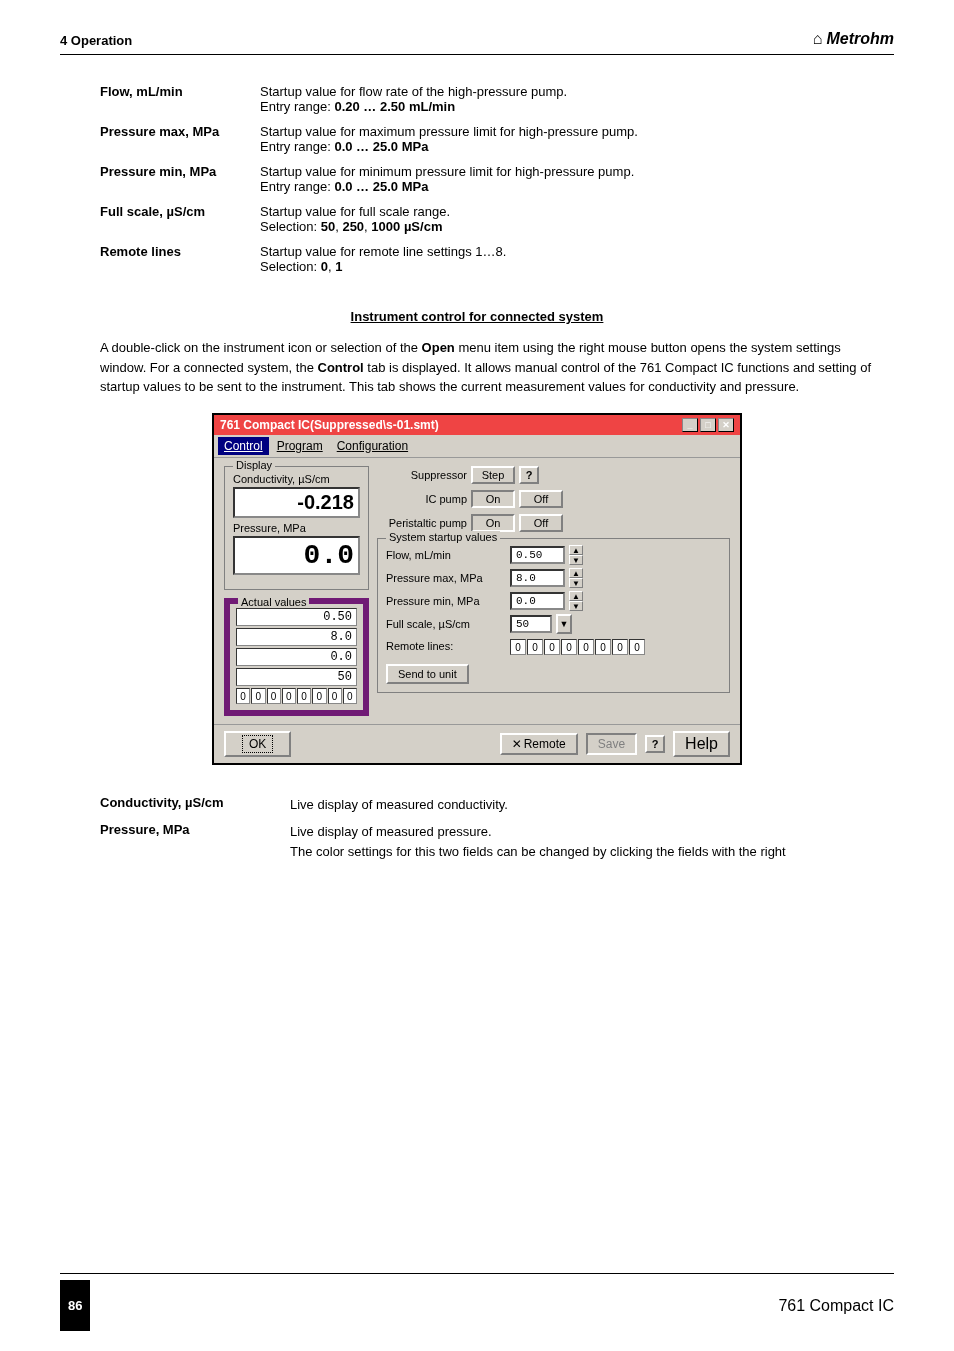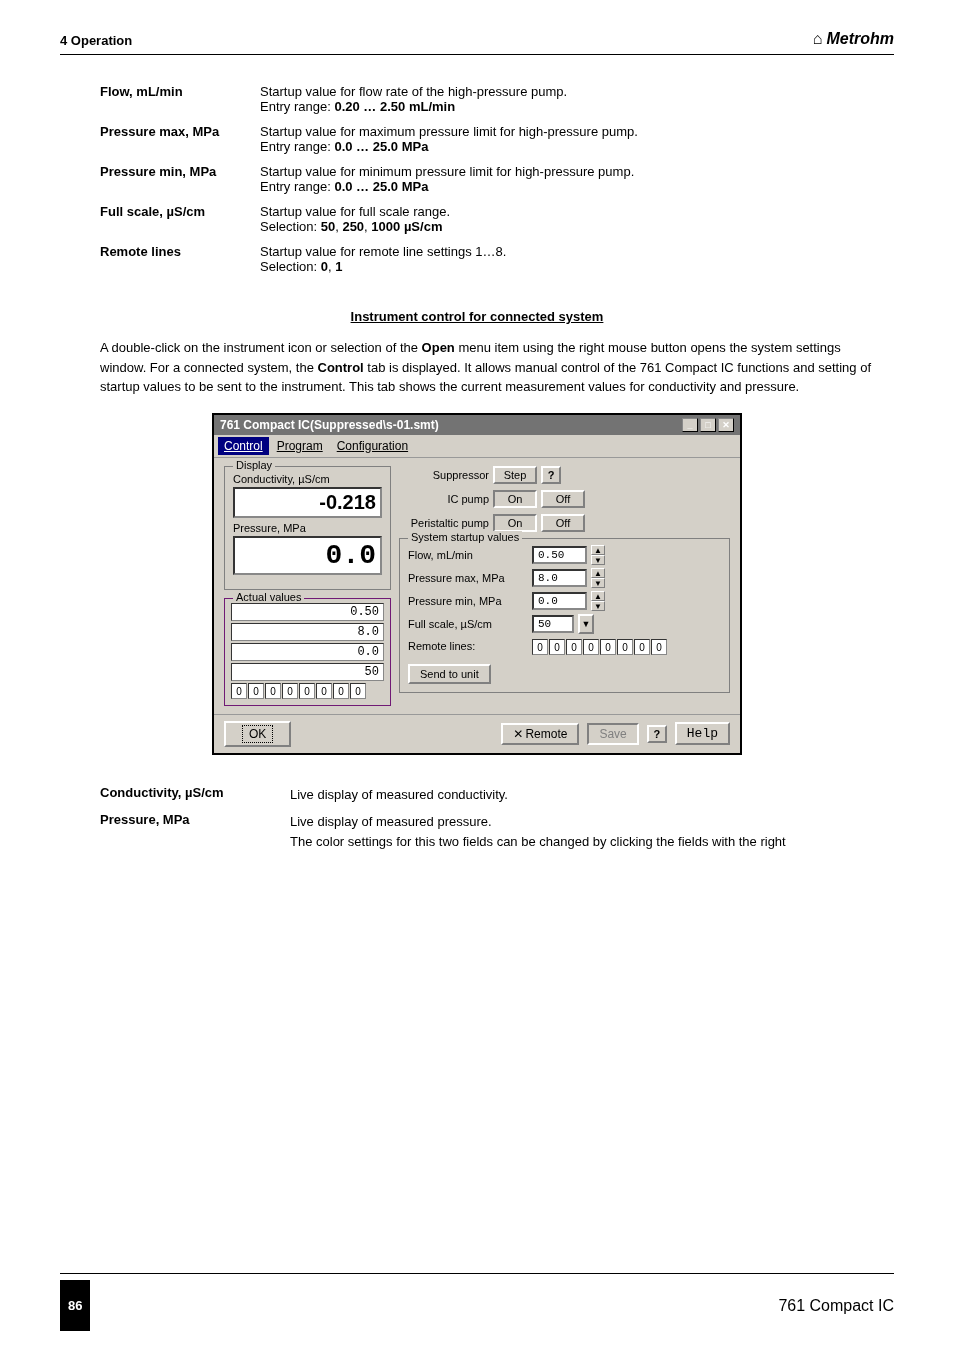--- a/index.html
+++ b/index.html
@@ -85,21 +85,21 @@
       justify-content: center;
       margin-bottom: 30px;
     }
     .dialog-box {
       border: 2px solid #000;
       width: 530px;
       background: #d4d0c8;
       font-size: 12px;
     }
     .dialog-titlebar {
-      background: #737373;
+      background: #ef4444;
       color: #fff;
       padding: 3px 6px;
       display: flex;
       justify-content: space-between;
       font-size: 12px;
       font-weight: bold;
     }
     .titlebar-buttons {
       display: flex;
       gap: 2px;
@@ -156,21 +156,21 @@
       padding: 0 3px;
       font-size: 11px;
     }
 
     .display-section {
       display: flex;
       gap: 8px;
     }
 
     .left-panel {
-      width: 167px;
+      width: 145px;
     }
     .right-panel {
       flex: 1;
     }
 
     .conductivity-label {
       font-size: 11px;
       margin-bottom: 2px;
     }
     .conductivity-value {
@@ -192,21 +192,21 @@
       border: 2px inset #888;
       font-size: 28px;
       font-weight: bold;
       text-align: right;
       padding: 2px 4px;
       margin-bottom: 6px;
       font-family: 'Courier New', monospace;
     }
 
     .actual-values-box {
-      border: 1px solid #701a75;
+      border: 6px solid #701a75;
       padding: 4px 6px 6px 6px;
       position: relative;
     }
     .actual-values-label {
       position: absolute;
       top: -8px;
       left: 8px;
       background: #d4d0c8;
       padding: 0 3px;
       font-size: 11px;
@@ -422,26 +422,25 @@
       color: #808080;
     }
     .help-btn {
       background: #d4d0c8;
       border: 2px solid;
       border-top-color: #fff;
       border-left-color: #fff;
       border-right-color: #808080;
       border-bottom-color: #808080;
       padding: 2px 10px;
-      font-size: 13px;
+      font-size: 16px;
       cursor: pointer;
       display: flex;
       align-items: center;
       gap: 4px;
-      font-family: Liberation Mono, monospace;
     }
 
     
     .bottom-params {
       padding-left: 40px;
     }
     .bottom-param-row {
       display: flex;
       margin-bottom: 8px;
       gap: 30px;

